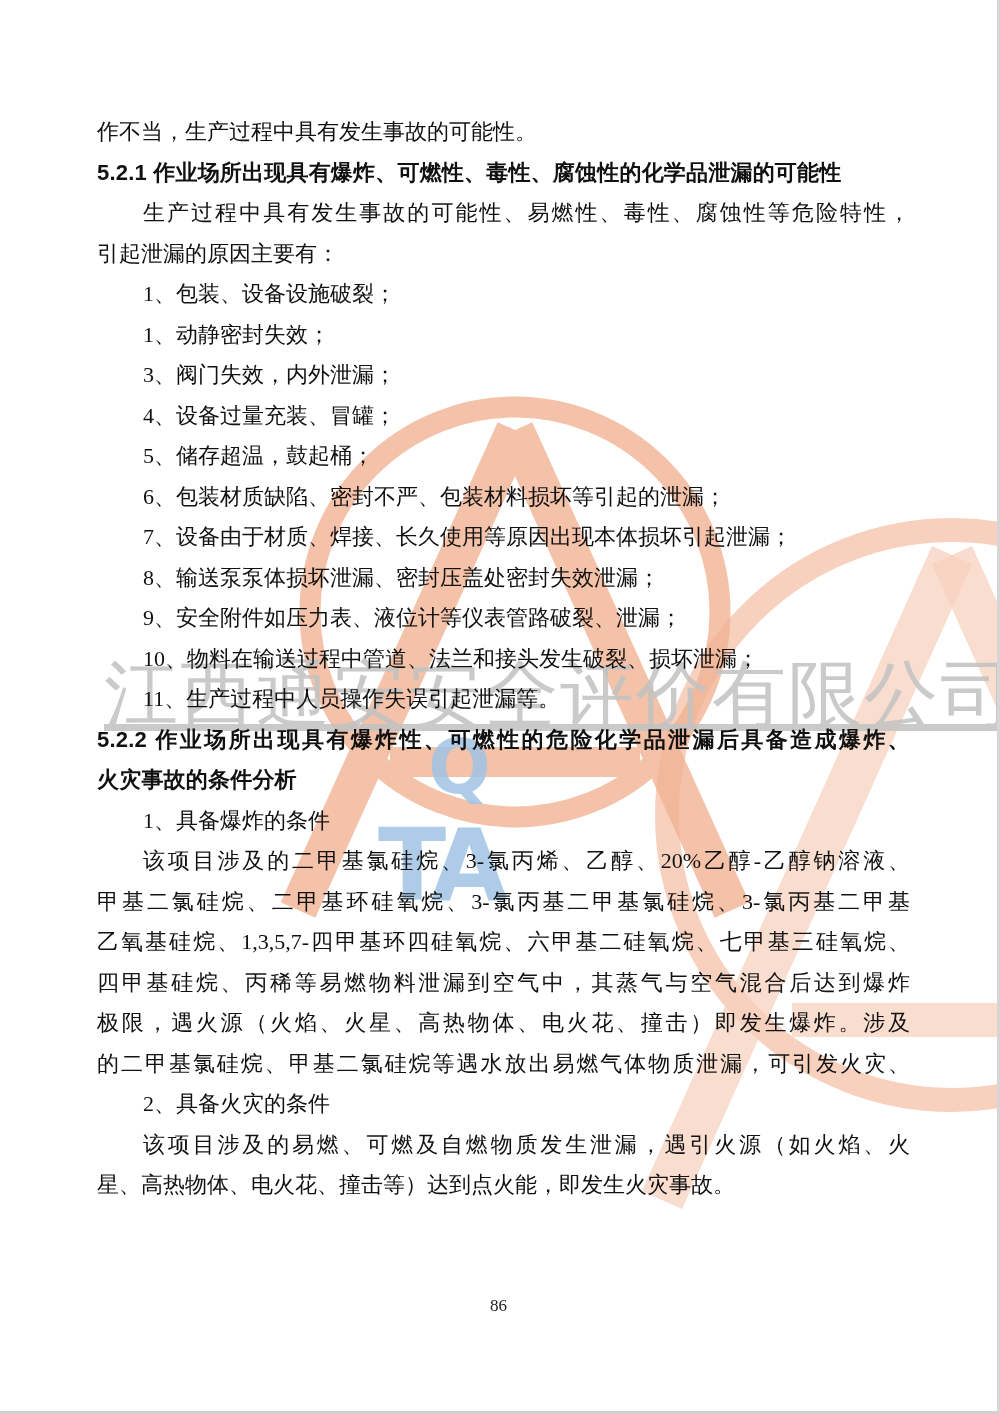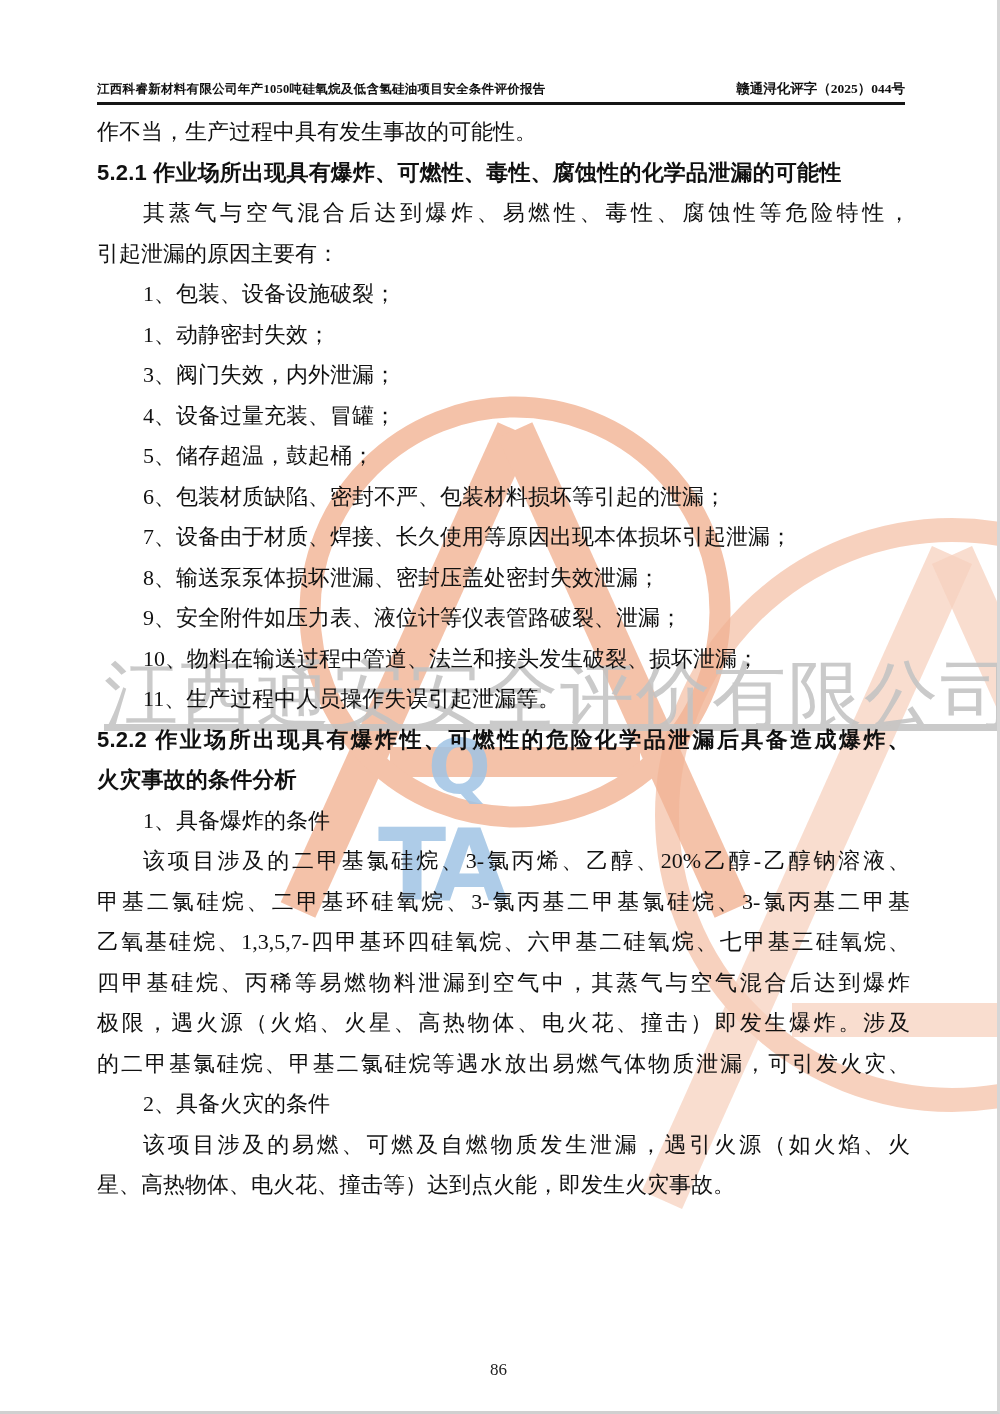--- a/index.html
+++ b/index.html
@@ -47,21 +47,21 @@
     font-family:Liberation Serif, serif;
   }
   .indent{text-indent:46px;}
   .stretch{text-align:justify;text-align-last:justify;white-space:normal;}
   .hd{
     font-family:Liberation Sans, sans-serif;
     font-weight:bold;font-size:22px;letter-spacing:0.2px;
   }
   
   .pagenum{
-    position:absolute;left:0;right:0;top:1360px;z-index:1;
+    position:absolute;left:0;right:0;top:1296px;z-index:1;
     text-align:center;font-size:17px;color:#222;
   }
 </style>
 </head>
 <body>
 
 <div class="page">
 
   <div class="watermark">
     <svg width="1000" height="1414" viewBox="0 0 1000 1414">
@@ -78,29 +78,25 @@
         <path d="M952 555 L1242 1200" stroke-width="44" opacity="0.75"></path>
         <path d="M792 1020 L1112 1020" stroke-width="34" opacity="0.75"></path>
         <circle cx="952" cy="815" r="285" stroke-width="24"></circle>
       </g>
     </svg>
     <div class="wm-company">江西通安安全评价有限公司</div>
     <div class="wm-letter wm-q">Q</div>
     <div class="wm-letter wm-ta">TA</div>
   </div>
 
-  <div class="header">
-    <span class="h-left">江西科睿新材料有限公司年产1050吨硅氧烷及低含氢硅油项目安全条件评价报告</span>
-    <span class="h-right">赣通浔化评字（2025）044号</span>
-  </div>
 
   <div class="content">
     <div class="ln">作不当，生产过程中具有发生事故的可能性。</div>
     <div class="ln hd">5.2.1 作业场所出现具有爆炸、可燃性、毒性、腐蚀性的化学品泄漏的可能性</div>
-    <div class="ln indent stretch">其蒸气与空气混合后达到爆炸、易燃性、毒性、腐蚀性等危险特性，</div>
+    <div class="ln indent stretch">生产过程中具有发生事故的可能性、易燃性、毒性、腐蚀性等危险特性，</div>
     <div class="ln">引起泄漏的原因主要有：</div>
     <div class="ln indent">1、包装、设备设施破裂；</div>
     <div class="ln indent">1、动静密封失效；</div>
     <div class="ln indent">3、阀门失效，内外泄漏；</div>
     <div class="ln indent">4、设备过量充装、冒罐；</div>
     <div class="ln indent">5、储存超温，鼓起桶；</div>
     <div class="ln indent">6、包装材质缺陷、密封不严、包装材料损坏等引起的泄漏；</div>
     <div class="ln indent">7、设备由于材质、焊接、长久使用等原因出现本体损坏引起泄漏；</div>
     <div class="ln indent">8、输送泵泵体损坏泄漏、密封压盖处密封失效泄漏；</div>
     <div class="ln indent">9、安全附件如压力表、液位计等仪表管路破裂、泄漏；</div>

